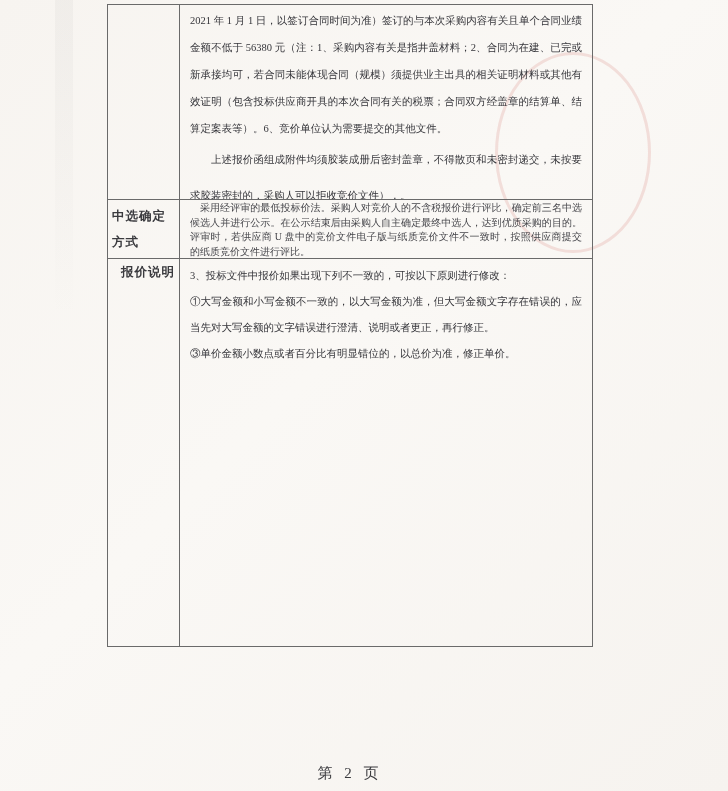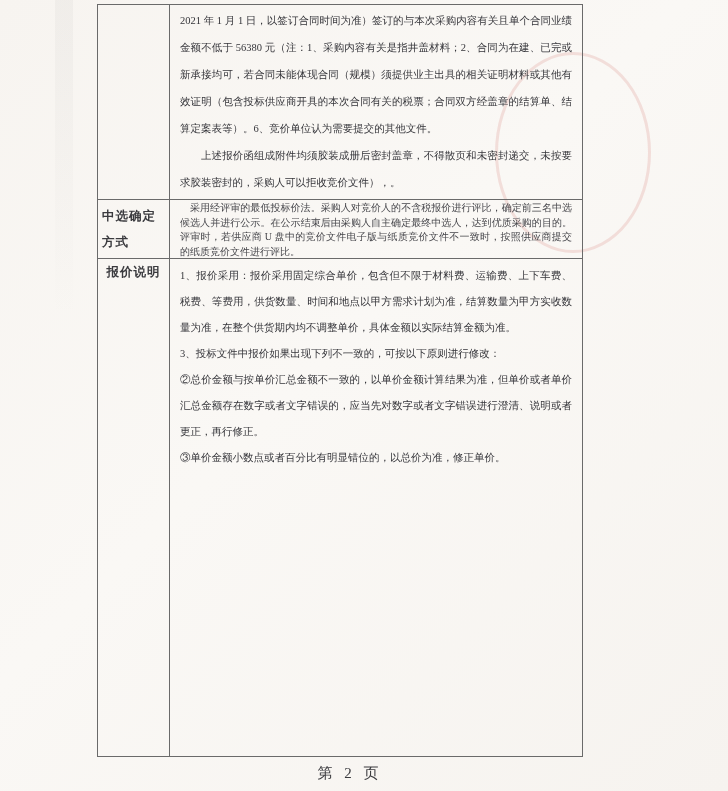--- a/index.html
+++ b/index.html
@@ -21,50 +21,50 @@
     pointer-events:none;
   }
   
   .stamp{
     position:absolute;left:495px;top:52px;width:150px;height:195px;
     border:3px solid rgba(208,88,78,.16);
     border-radius:50%;
     pointer-events:none;
   }
   .doc-table{
-    position:absolute;left:97px;top:4px;width:486px;height:753px;
+    position:absolute;left:107px;top:4px;width:486px;height:643px;
     display:grid;
     grid-template-columns:72px 1fr;
     grid-template-rows:194px 59px 1fr;
     border:1px solid #6a6a6a;
     box-sizing:border-box;
     background:transparent;
   }
   .cell{box-sizing:border-box;overflow:hidden;}
   .cell.lbl{border-right:1px solid #6a6a6a;}
   .row1{border-top:1px solid #6a6a6a;}
   .row2{border-top:1px solid #6a6a6a;}
 
   .lbl{
     font-family:"Liberation Sans","DejaVu Sans",sans-serif;
     font-weight:700;font-size:12.5px;letter-spacing:1px;
     color:#3a3a3e;
     padding:0 4px;
     display:flex;flex-direction:column;justify-content:center;
     line-height:26px;
-    word-break:break-all;text-align:left;
+    word-break:break-all;text-align:left;align-items:flex-end;
   }
   .lbl.top{justify-content:flex-start;text-align:center;}
 
   .body{padding:0 10px;}
   .body p{margin:0;text-align:justify;word-break:break-all;}
 
   .body.r0{padding-top:2px;font-size:10.5px;}
   .body.r0 .p0{line-height:27px;}
-  .body.r0 .p1{line-height:27px;text-indent:2em;}
+  .body.r0 .p1{line-height:36px;text-indent:2em;}
 
   .body.r1{font-size:10px;padding-top:1px;}
   .body.r1 p{line-height:14.5px;text-indent:1em;color:#46464b;}
 
   .body.r2{font-size:10.5px;padding-top:4px;}
   .body.r2 p{line-height:26px;}
 
   .footer{
     position:absolute;left:107px;top:764px;width:486px;
     text-align:center;font-size:15px;letter-spacing:4px;color:#3a3a3e;
@@ -89,22 +89,21 @@
       <span>中选确定方式</span>
     </div>
     <div class="cell body r1 row1">
       <p>采用经评审的最低投标价法。采购人对竞价人的不含税报价进行评比，确定前三名中选候选人并进行公示。在公示结束后由采购人自主确定最终中选人，达到优质采购的目的。评审时，若供应商 U 盘中的竞价文件电子版与纸质竞价文件不一致时，按照供应商提交的纸质竞价文件进行评比。</p>
     </div>
 
     <div class="cell lbl top row2">
       <span>报价说明</span>
     </div>
     <div class="cell body r2 row2">
-      <p>1、报价采用：报价采用固定综合单价，包含但不限于材料费、运输费、上下车费、税费、等费用，供货数量、时间和地点以甲方需求计划为准，结算数量为甲方实收数量为准，在整个供货期内均不调整单价，具体金额以实际结算金额为准。</p>
       <p>3、投标文件中报价如果出现下列不一致的，可按以下原则进行修改：</p>
-      <p>②总价金额与按单价汇总金额不一致的，以单价金额计算结果为准，但单价或者单价汇总金额存在数字或者文字错误的，应当先对数字或者文字错误进行澄清、说明或者更正，再行修正。</p>
+      <p>①大写金额和小写金额不一致的，以大写金额为准，但大写金额文字存在错误的，应当先对大写金额的文字错误进行澄清、说明或者更正，再行修正。</p>
       <p>③单价金额小数点或者百分比有明显错位的，以总价为准，修正单价。</p>
     </div>
 
   </div>
 
   <div class="footer">第 2 页</div>
 </div>
 
 </body></html>

